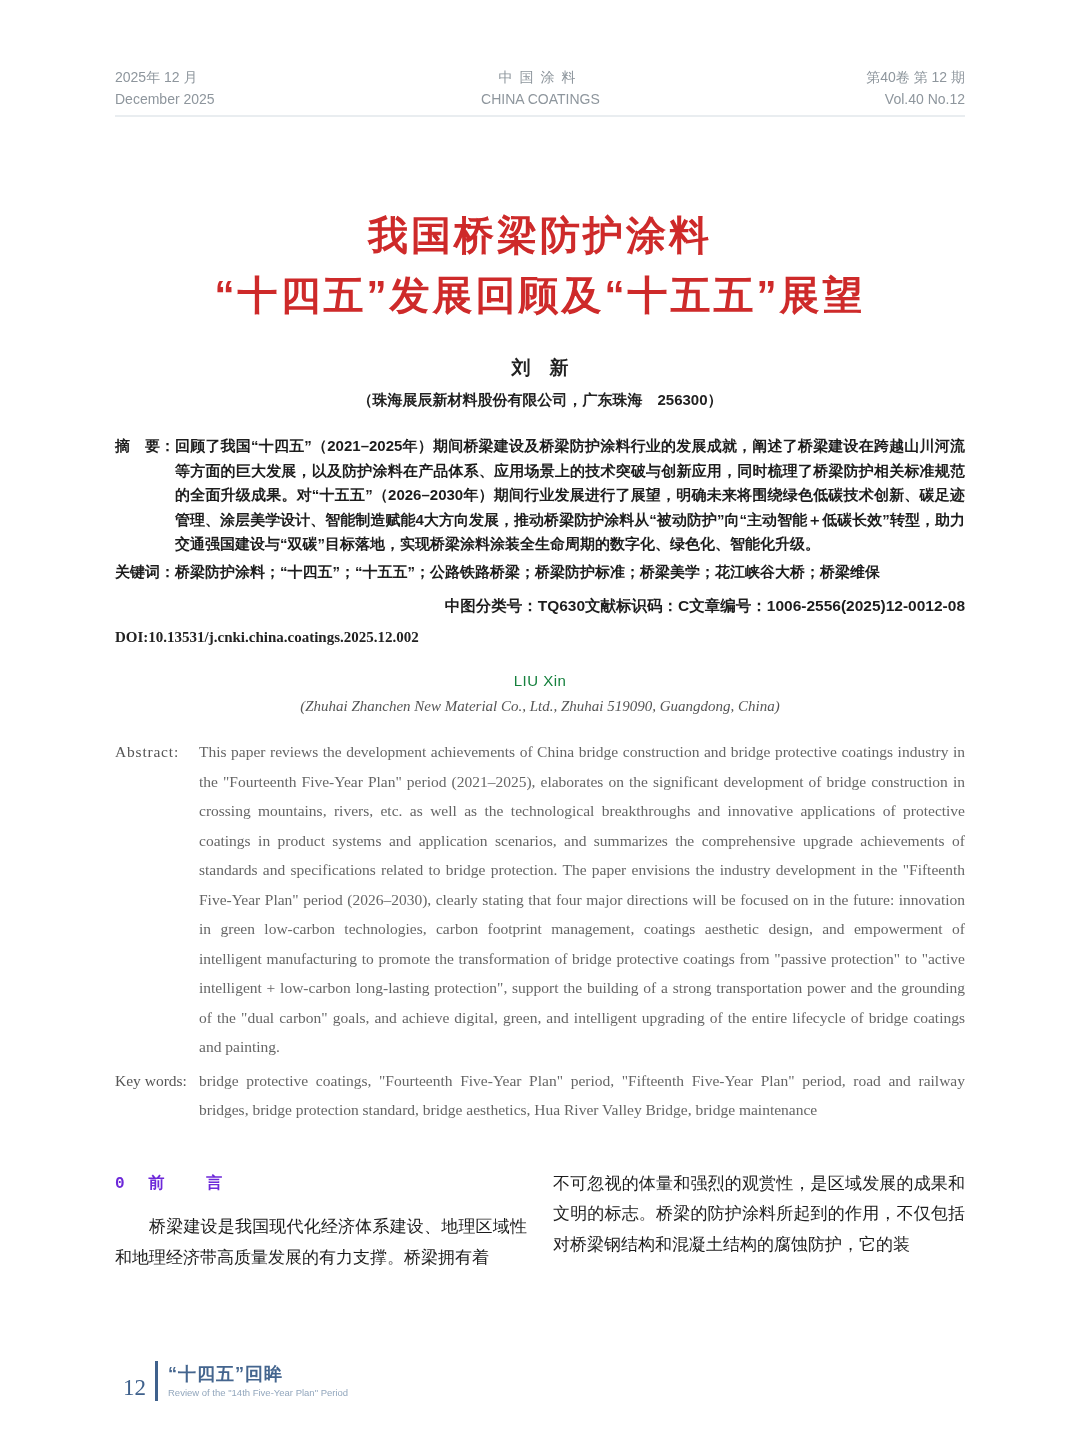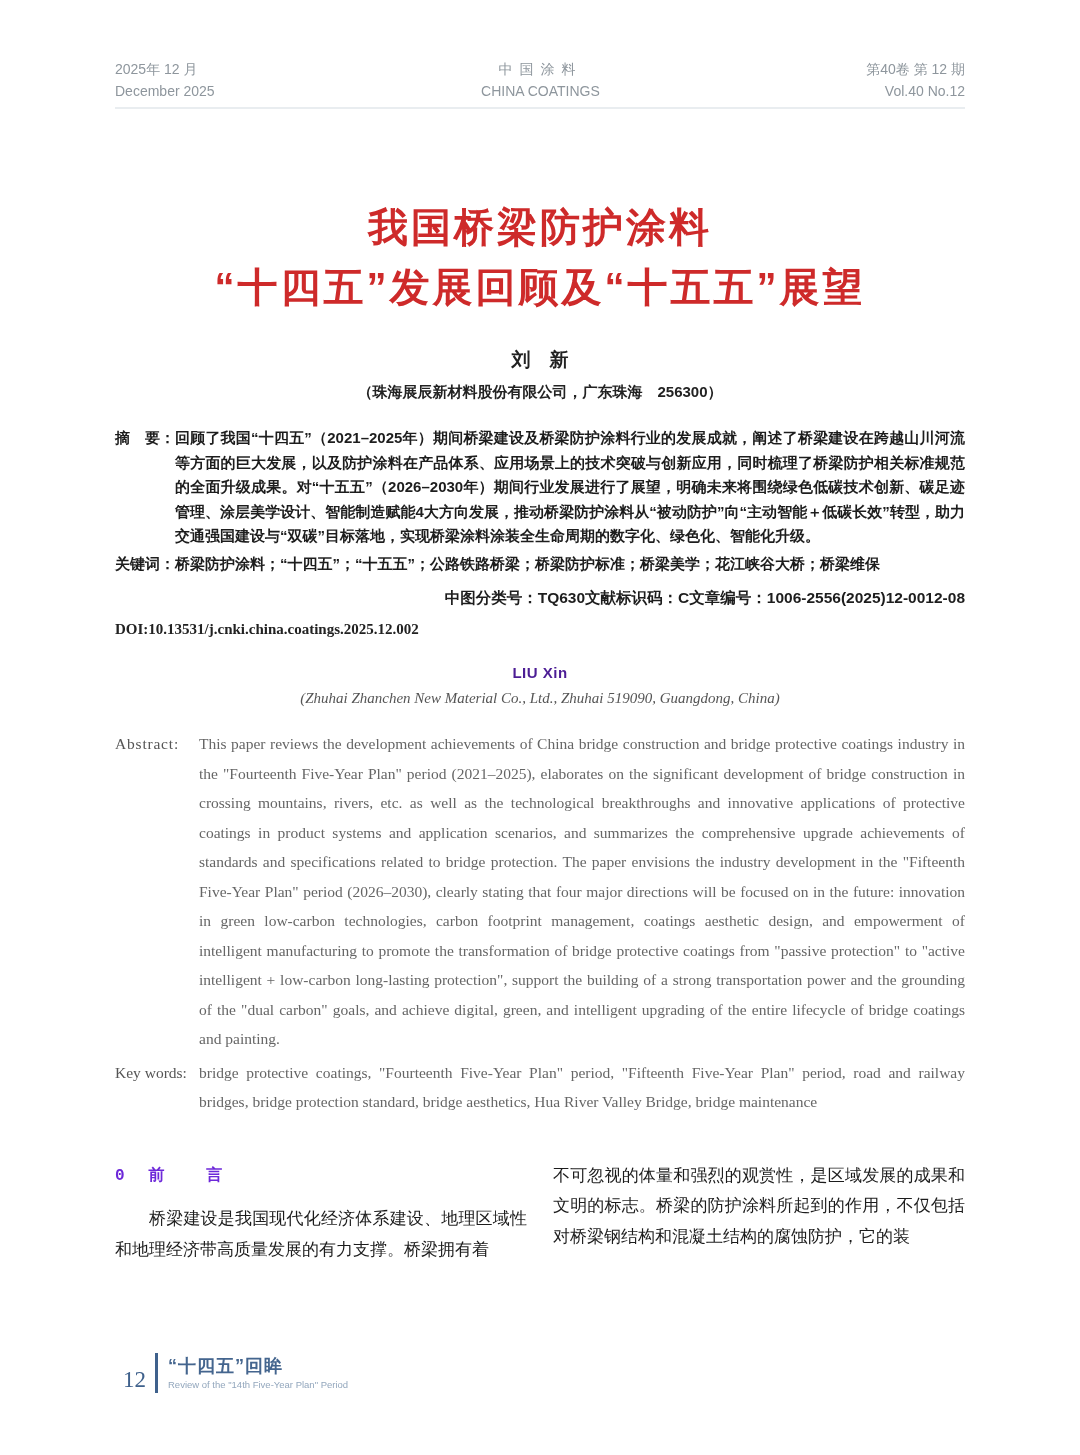--- a/index.html
+++ b/index.html
@@ -1,20 +1,20 @@
 <!DOCTYPE html>
 <html><head>
 <meta charset="utf-8">
 <style>
   html, body { margin: 0; padding: 0; background: #ffffff; }
   .page {
     position: relative;
     width: 1080px;
     height: 1429px;
-    margin: 8px auto;
+    margin: 16px auto;
     background: #ffffff;
     overflow: hidden;
     font-family: "Liberation Sans", sans-serif;
     color: #222222;
   }
   .content { padding: 50px 115px 0 115px; }
 
   
   .journal-header { display: flex; justify-content: space-between; color: #8e969d; font-size: 14px; line-height: 22px; }
   .jh-left { text-align: left; }
@@ -34,21 +34,21 @@
   .abstract-zh { margin-top: 24px; font-size: 15px; font-weight: 600; line-height: 24.5px; color: #1d1d1d; }
   .hang-label { white-space: nowrap; flex: none; }
   .hang-text { flex: 1; text-align: justify; }
   .keywords-zh { margin-top: 3px; font-size: 15px; font-weight: 600; line-height: 24.5px; color: #1d1d1d; }
 
   .meta-row { margin-top: 12px; display: flex; justify-content: flex-end; font-size: 15.5px; font-weight: 600; color: #1d1d1d; }
   .doi-line { margin-top: 12px; font-family: "Liberation Serif", serif; font-weight: 600; font-size: 15px; color: #222; }
 
   
   .title-en { margin-top: 60px; text-align: center; color: #ce2a2a; font-family: "Liberation Serif", serif; font-weight: 700; font-size: 30px; line-height: 45px; }
-  .author-en { margin-top: 26px; text-align: center; font-size: 15px; color: #4c1d95; letter-spacing: 0.5px; font-weight: bold; }
+  .author-en { margin-top: 26px; text-align: center; font-size: 15px; color: #15803d; letter-spacing: 0.5px; }
   .affil-en { margin-top: 9px; text-align: center; font-family: "Liberation Serif", serif; font-style: italic; font-size: 15px; color: #555; }
 
   
   .abstract-en { margin-top: 22px; font-family: "Liberation Serif", serif; font-size: 15.5px; line-height: 29.5px; color: #666; }
   .abstract-en .hang-label { width: 84px; letter-spacing: 0.8px; color: #555; }
   .keywords-en { margin-top: 4px; font-family: "Liberation Serif", serif; font-size: 15.5px; line-height: 29.5px; color: #666; }
   .keywords-en .hang-label { width: 84px; color: #555; }
 
   
   .intro-cols { margin-top: 44px; display: flex; gap: 26px; }

